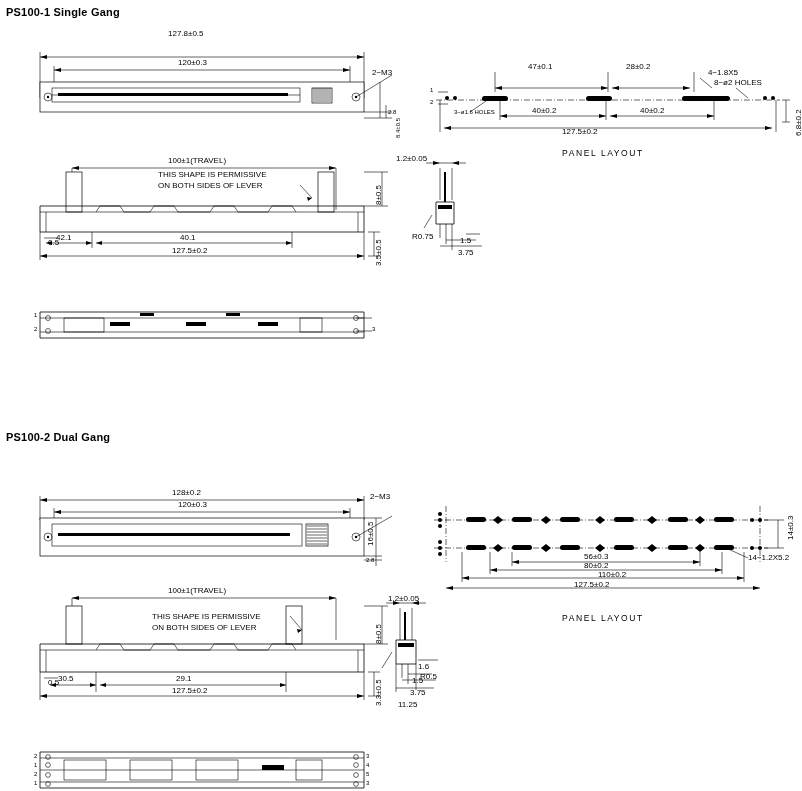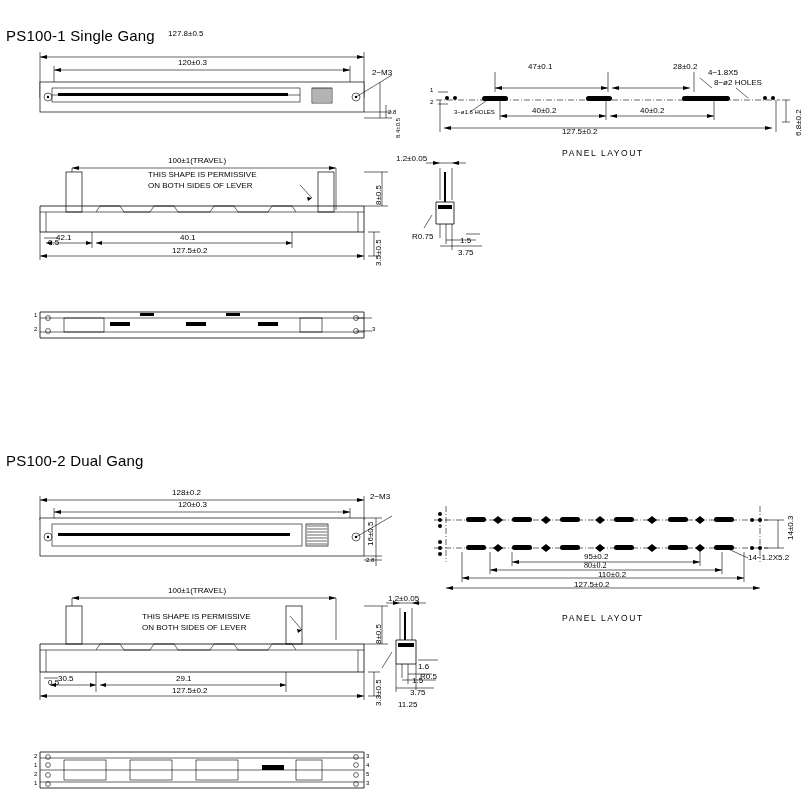--- a/index.html
+++ b/index.html
@@ -7,42 +7,42 @@
     width:802px;height:791px;
     background:#ffffff;
     font-family:"Liberation Sans", sans-serif;
     color:#000;
     position:relative;
     overflow:hidden;
   }
   .sheet{position:absolute;left:0;top:0;width:802px;height:791px;}
   .title{
     position:absolute;
-    font-size:15px;
-    font-weight:normal;
+    font-size:11px;
+    font-weight:bold;
     letter-spacing:0.2px;
     white-space:nowrap;
-    margin-top:21px;
   }
   #title-1{left:6px;top:6px;}
   #title-2{left:6px;top:431px;}
 
   .dim{
     position:absolute;
     font-size:8px;
     font-family:"Liberation Sans", sans-serif;
     white-space:nowrap;
     line-height:9px;
   }
   .dim.tiny{font-size:6px;}
   .note{
     position:absolute;
     font-size:8px;
     line-height:10px;
     white-space:nowrap;
+    margin-left:10px;
   }
   .panel-label{
     position:absolute;
     font-size:8.5px;
     letter-spacing:1.6px;
     white-space:nowrap;
   }
   .vert{
     transform-origin:0 0;
     transform:rotate(-90deg);
@@ -364,21 +364,21 @@
   <div class="dim" style="left:172px;top:246px;">127.5±0.2</div>
   <div class="dim vert" style="left:374px;top:205px;">8±0.5</div>
   <div class="dim vert" style="left:374px;top:266px;">3.5±0.5</div>
 
   <div class="dim" style="left:396px;top:154px;">1.2±0.05</div>
   <div class="dim" style="left:412px;top:232px;">R0.75</div>
   <div class="dim" style="left:460px;top:236px;">1.5</div>
   <div class="dim" style="left:458px;top:248px;">3.75</div>
 
   <div class="dim" style="left:528px;top:62px;">47±0.1</div>
-  <div class="dim" style="left:626px;top:62px;margin-left:47px;">28±0.2</div>
+  <div class="dim" style="left:626px;top:62px;">28±0.2</div>
   <div class="dim" style="left:692px;top:68px;margin-left:16px;">4−1.8X5</div>
   <div class="dim" style="left:714px;top:78px;">8−ø2 HOLES</div>
   <div class="dim tiny" style="left:454px;top:108px;">3−ø1.6 HOLES</div>
   <div class="dim" style="left:532px;top:106px;">40±0.2</div>
   <div class="dim" style="left:640px;top:106px;">40±0.2</div>
   <div class="dim" style="left:562px;top:127px;">127.5±0.2</div>
   <div class="dim vert" style="left:794px;top:136px;">6.8±0.2</div>
   <div class="dim tiny" style="left:430px;top:86px;">1</div>
   <div class="dim tiny" style="left:430px;top:98px;">2</div>
   <div class="panel-label" style="left:562px;top:148px;">PANEL LAYOUT</div>
@@ -402,22 +402,22 @@
   <div class="dim vert" style="left:374px;top:706px;">3.3±0.5</div>
 
   <div class="dim" style="left:388px;top:594px;">1.2±0.05</div>
   <div class="dim" style="left:372px;top:672px;padding-left:48px;">R0.5</div>
   <div class="dim" style="left:418px;top:662px;">1.6</div>
   <div class="dim" style="left:412px;top:676px;">1.5</div>
   <div class="dim" style="left:410px;top:688px;">3.75</div>
   <div class="dim" style="left:398px;top:700px;">11.25</div>
 
   <div class="dim vert" style="left:786px;top:540px;">14±0.3</div>
-  <div class="dim" style="left:584px;top:552px;">95±0.2</div>
-  <div class="dim" style="left:584px;top:561px;font-family:Liberation Serif, serif;">80±0.2</div>
+  <div class="dim" style="left:584px;top:552px;">56±0.3</div>
+  <div class="dim" style="left:584px;top:561px;">80±0.2</div>
   <div class="dim" style="left:582px;top:570px;margin-left:16px;">110±0.2</div>
   <div class="dim" style="left:574px;top:580px;">127.5±0.2</div>
   <div class="dim" style="left:748px;top:553px;">14−1.2X5.2</div>
   <div class="panel-label" style="left:562px;top:613px;">PANEL LAYOUT</div>
 
   <div class="dim tiny" style="left:34px;top:752px;">2</div>
   <div class="dim tiny" style="left:34px;top:761px;">1</div>
   <div class="dim tiny" style="left:34px;top:770px;">2</div>
   <div class="dim tiny" style="left:34px;top:779px;">1</div>
   <div class="dim tiny" style="left:366px;top:752px;">3</div>

